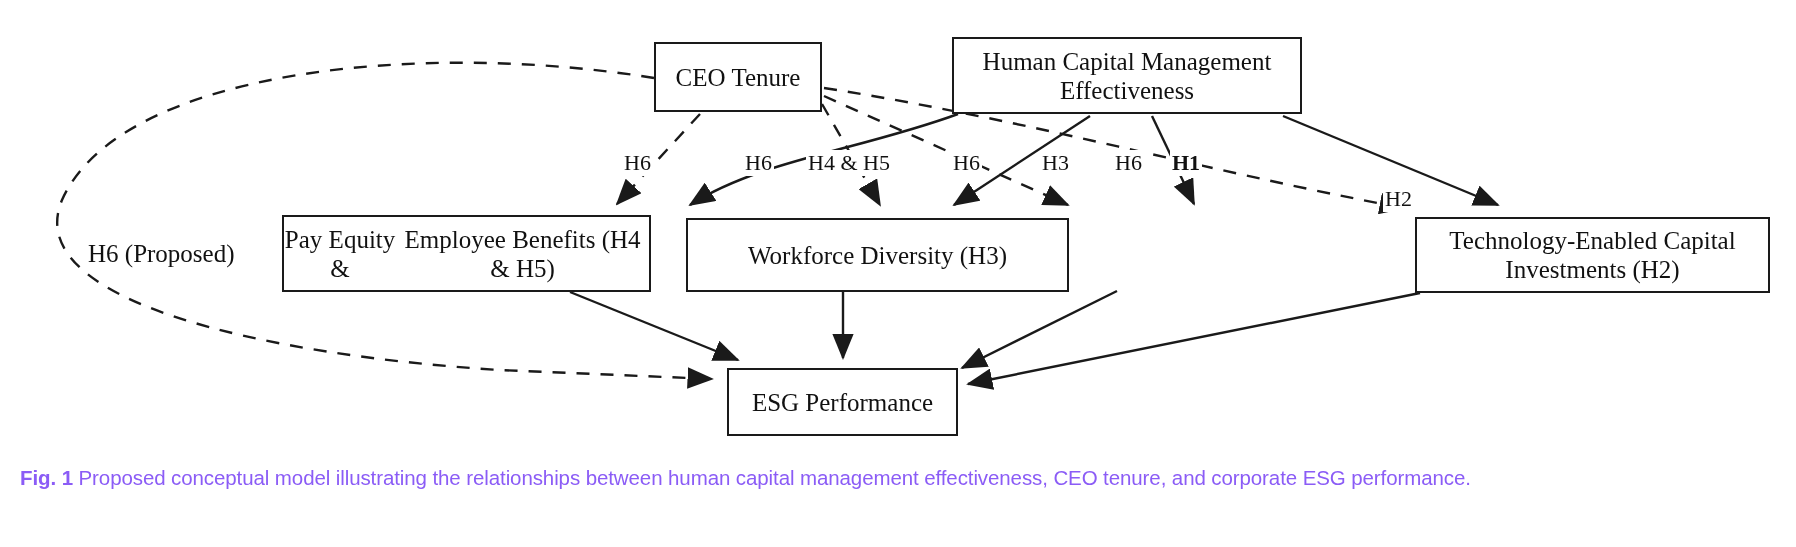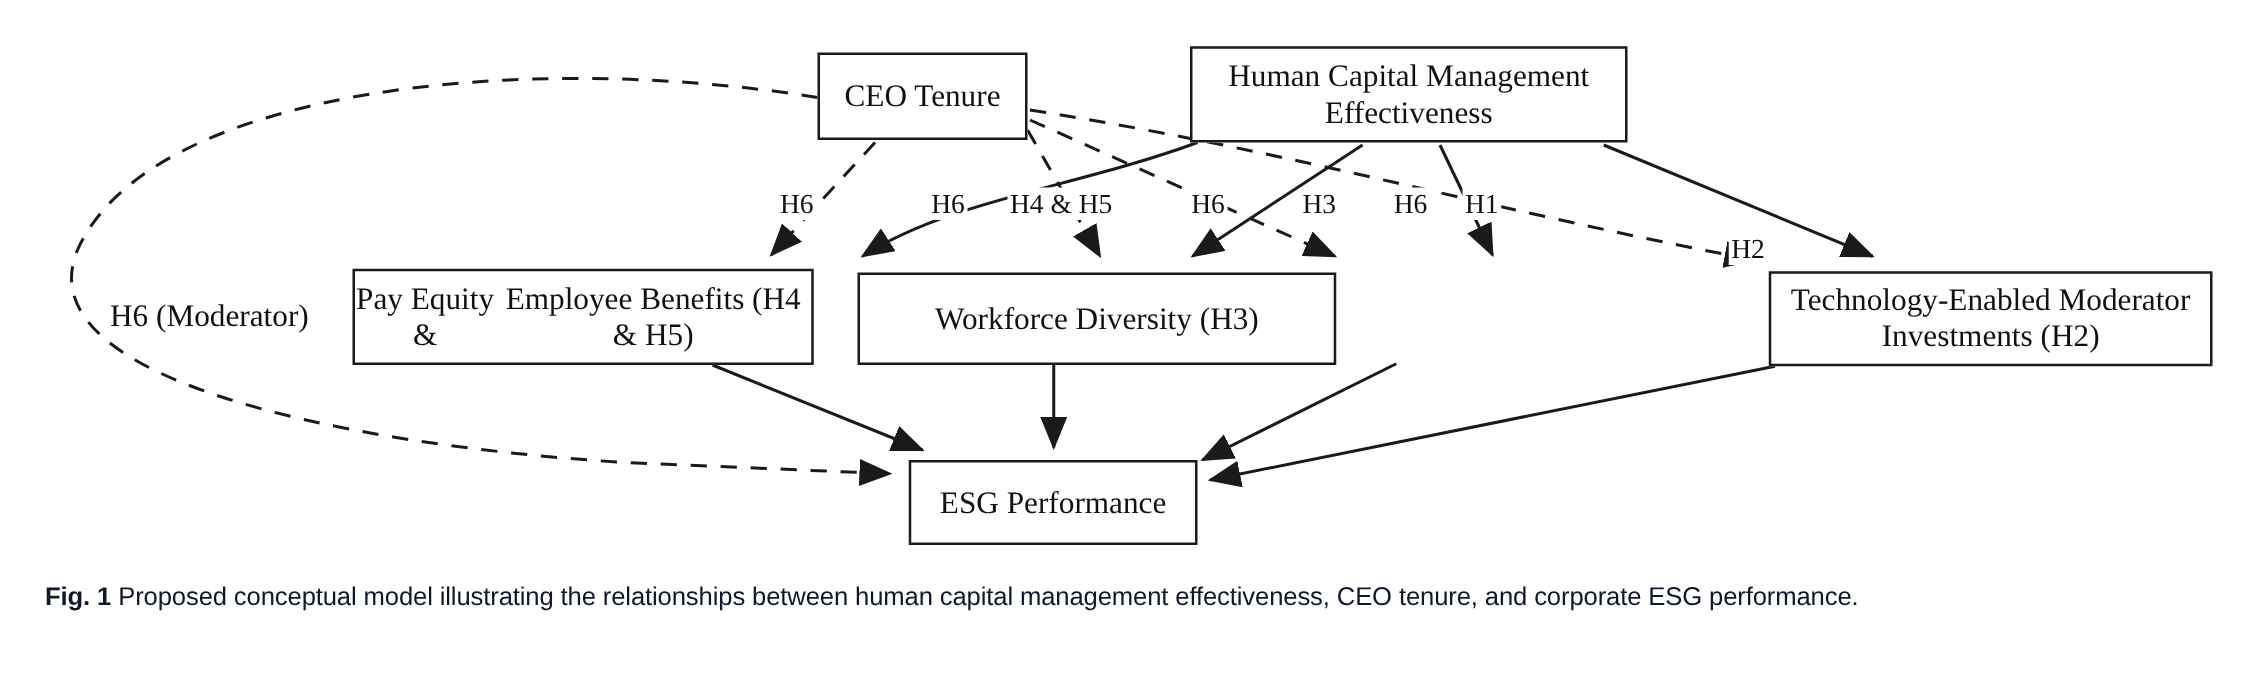--- a/index.html
+++ b/index.html
@@ -39,25 +39,25 @@
   .moderator-label{
     position:absolute;
     font-family:"Liberation Serif", serif;
     font-size:25px;
     color:#111;
     white-space:nowrap;
     z-index:4;
   }
   #caption{
     position:absolute;
-    left:36px;top:462px;width:1740px;
+    left:20px;top:462px;width:1740px;
     font-family:"Liberation Sans", sans-serif;
     font-size:20.5px;
     line-height:1.55;
-    color:#0f172a;
+    color:#8b5cf6;
     letter-spacing:-0.1px;
   }
   #caption .figlabel{font-weight:bold;}
 </style>
 </head>
 <body>
 
 <div id="figure-wrap">
 
   <svg id="diagram" viewBox="0 0 1796 460">
@@ -119,44 +119,44 @@
     <span>Pay Equity &amp;</span>
     <span>Employee Benefits (H4 &amp; H5)</span>
   </div>
 
   <div class="nodebox" style="left:686px;top:218px;width:383px;height:74px;">
     <span>Workforce Diversity (H3)</span>
   </div>
 
 
   <div class="nodebox" style="left:1415px;top:217px;width:355px;height:76px;flex-direction:column;">
-    <span>Technology-Enabled Moderator</span>
+    <span>Technology-Enabled Capital</span>
     <span>Investments (H2)</span>
   </div>
 
   <div class="nodebox" style="left:727px;top:368px;width:231px;height:68px;">
     <span>ESG Performance</span>
   </div>
 
   <span class="edgelabel" style="left:622px;top:150px;">H6</span>
 
   <span class="edgelabel" style="left:743px;top:150px;">H6</span>
 
   <span class="edgelabel" style="left:806px;top:150px;">H4 &amp; H5</span>
 
   <span class="edgelabel" style="left:951px;top:150px;">H6</span>
 
   <span class="edgelabel" style="left:1040px;top:150px;">H3</span>
 
   <span class="edgelabel" style="left:1113px;top:150px;">H6</span>
 
-  <span class="edgelabel" style="left:1170px;top:150px;">H1</span>
+  <span class="edgelabel" style="left:1170px;top:150px;font-weight:bold;">H1</span>
 
   <span class="edgelabel" style="left:1383px;top:150px;margin-top:36px;">H2</span>
 
-  <span class="moderator-label" style="left:88px;top:240px;">H6 (Moderator)</span>
+  <span class="moderator-label" style="left:88px;top:240px;">H6 (Proposed)</span>
 
   <div id="caption">
     <span class="figlabel">Fig. 1</span>
     <span>Proposed conceptual model illustrating the relationships between human capital management effectiveness, CEO tenure, and corporate ESG performance.</span>
   </div>
 
 </div>
 
 </body></html>

